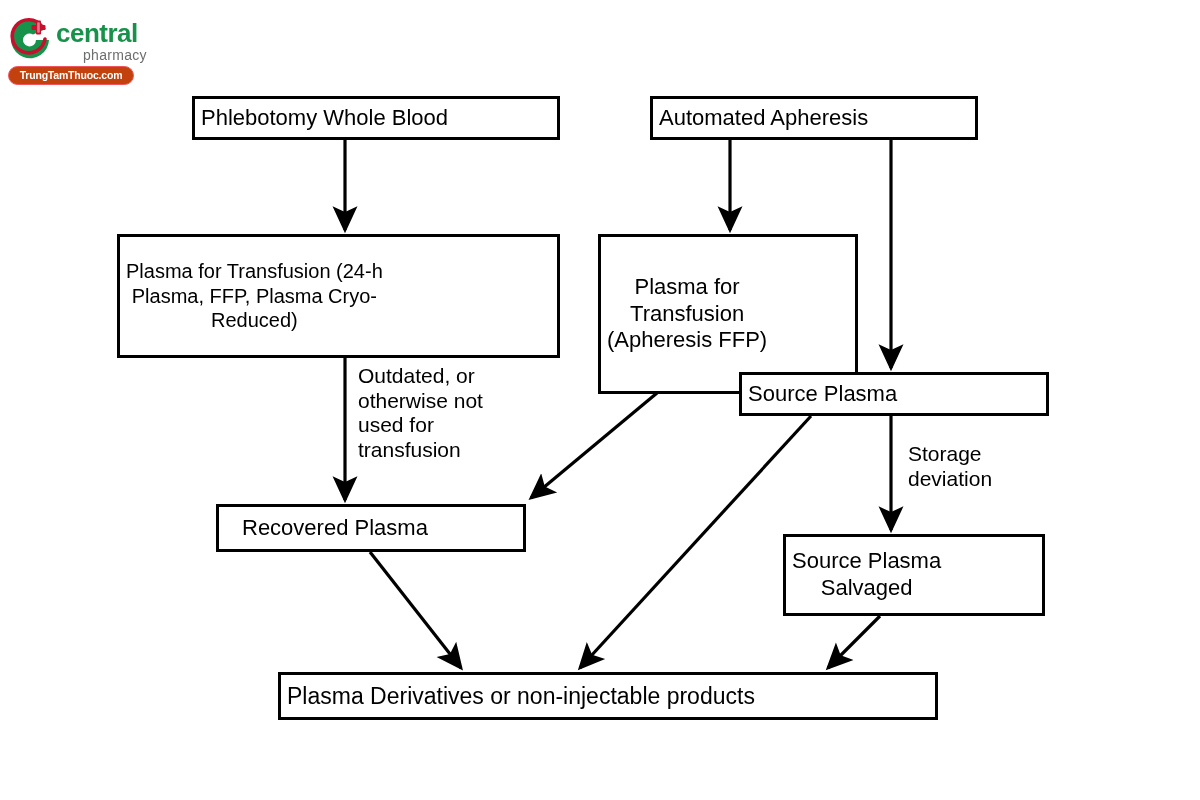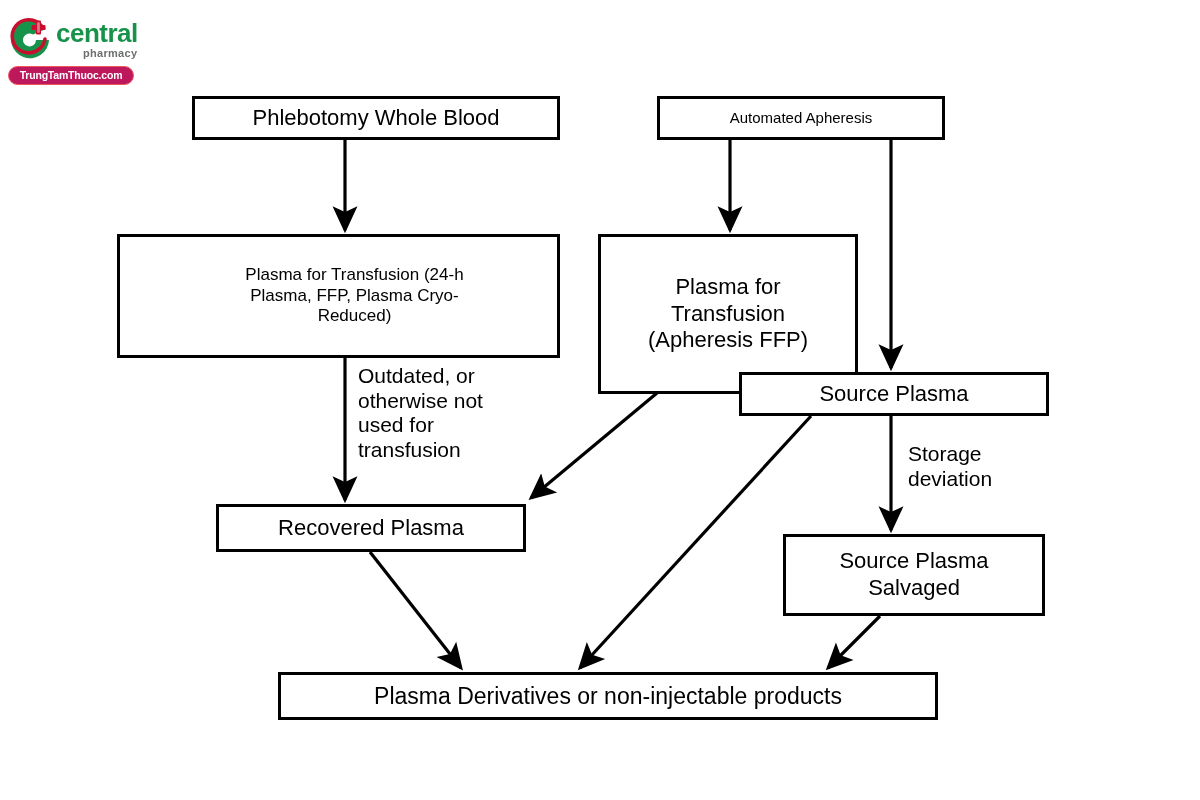--- a/index.html
+++ b/index.html
@@ -42,34 +42,34 @@
     font-size: 26px;
     font-weight: bold;
     color: #17924a;
     letter-spacing: -0.5px;
     line-height: 1;
   }
   #logo-sub {
     position: absolute;
     left: 54px;
     top: 32px;
-    font-size: 11px;
-    font-weight: bold;
+    font-size: 14px;
+    font-weight: normal;
     color: #6d6e70;
     letter-spacing: 0.3px;
     line-height: 1;
     padding-left: 25px;
   }
   #logo-banner {
     position: absolute;
     left: 4px;
     top: 50px;
     width: 126px;
     height: 19px;
-    background: #be185d;
+    background: #c2410c;
     border-radius: 10px;
     border: 1.5px solid #f0555c;
     box-sizing: border-box;
   }
   #logo-banner span {
     display: block;
     text-align: center;
     color: #ffffff;
     font-size: 10.5px;
     font-weight: bold;
@@ -78,21 +78,20 @@
   }
 
   
   .node {
     position: absolute;
     box-sizing: border-box;
     border: 3px solid #000000;
     background: #ffffff;
     display: flex;
     align-items: center;
-    justify-content: center;
     text-align: center;
     color: #000000;
     line-height: 1.22;
     z-index: 3;
   }
   .node-text {
     display: block;
     padding: 0 6px;
     white-space: pre-line;
   }
@@ -161,41 +160,41 @@
 
     <line x1="370" y1="552" x2="461" y2="668" stroke="#000000" stroke-width="3.2" marker-end="url(#arrowhead)"></line>
 
     <line x1="880" y1="616" x2="828" y2="668" stroke="#000000" stroke-width="3.2" marker-end="url(#arrowhead)"></line>
   </svg>
 
   <div class="node" style="left:192px; top:96px; width:368px; height:44px; font-size:22px;">
     <span class="node-text">Phlebotomy Whole Blood</span>
   </div>
 
-  <div class="node" style="left:650px; top:96px; width:288px; height:44px; font-size:15px;margin-left:7px;">
+  <div class="node" style="left:650px; top:96px; width:328px; height:44px; font-size:22px;">
     <span class="node-text">Automated Apheresis</span>
   </div>
 
-  <div class="node" style="left:117px; top:234px; width:443px; height:124px; font-size:17px;padding-left:32px;">
+  <div class="node" style="left:117px; top:234px; width:443px; height:124px; font-size:20px;">
     <span class="node-text">Plasma for Transfusion (24-h
 Plasma, FFP, Plasma Cryo-
 Reduced)</span>
   </div>
 
   <div class="node" style="left:598px; top:234px; width:260px; height:160px; font-size:22px;">
     <span class="node-text">Plasma for
 Transfusion
 (Apheresis FFP)</span>
   </div>
 
   <div class="node" style="left:739px; top:372px; width:310px; height:44px; font-size:22px;">
     <span class="node-text">Source Plasma</span>
   </div>
 
-  <div class="node" style="left:216px; top:504px; width:310px; height:48px; font-size:22px;">
+  <div class="node" style="left:216px; top:504px; width:310px; height:48px; font-size:22px;padding-left:17px;">
     <span class="node-text">Recovered Plasma</span>
   </div>
 
   <div class="node" style="left:783px; top:534px; width:262px; height:82px; font-size:22px;">
     <span class="node-text">Source Plasma
 Salvaged</span>
   </div>
 
   <div class="node" style="left:278px; top:672px; width:660px; height:48px; font-size:23px;">
     <span class="node-text">Plasma Derivatives or non-injectable products</span>

